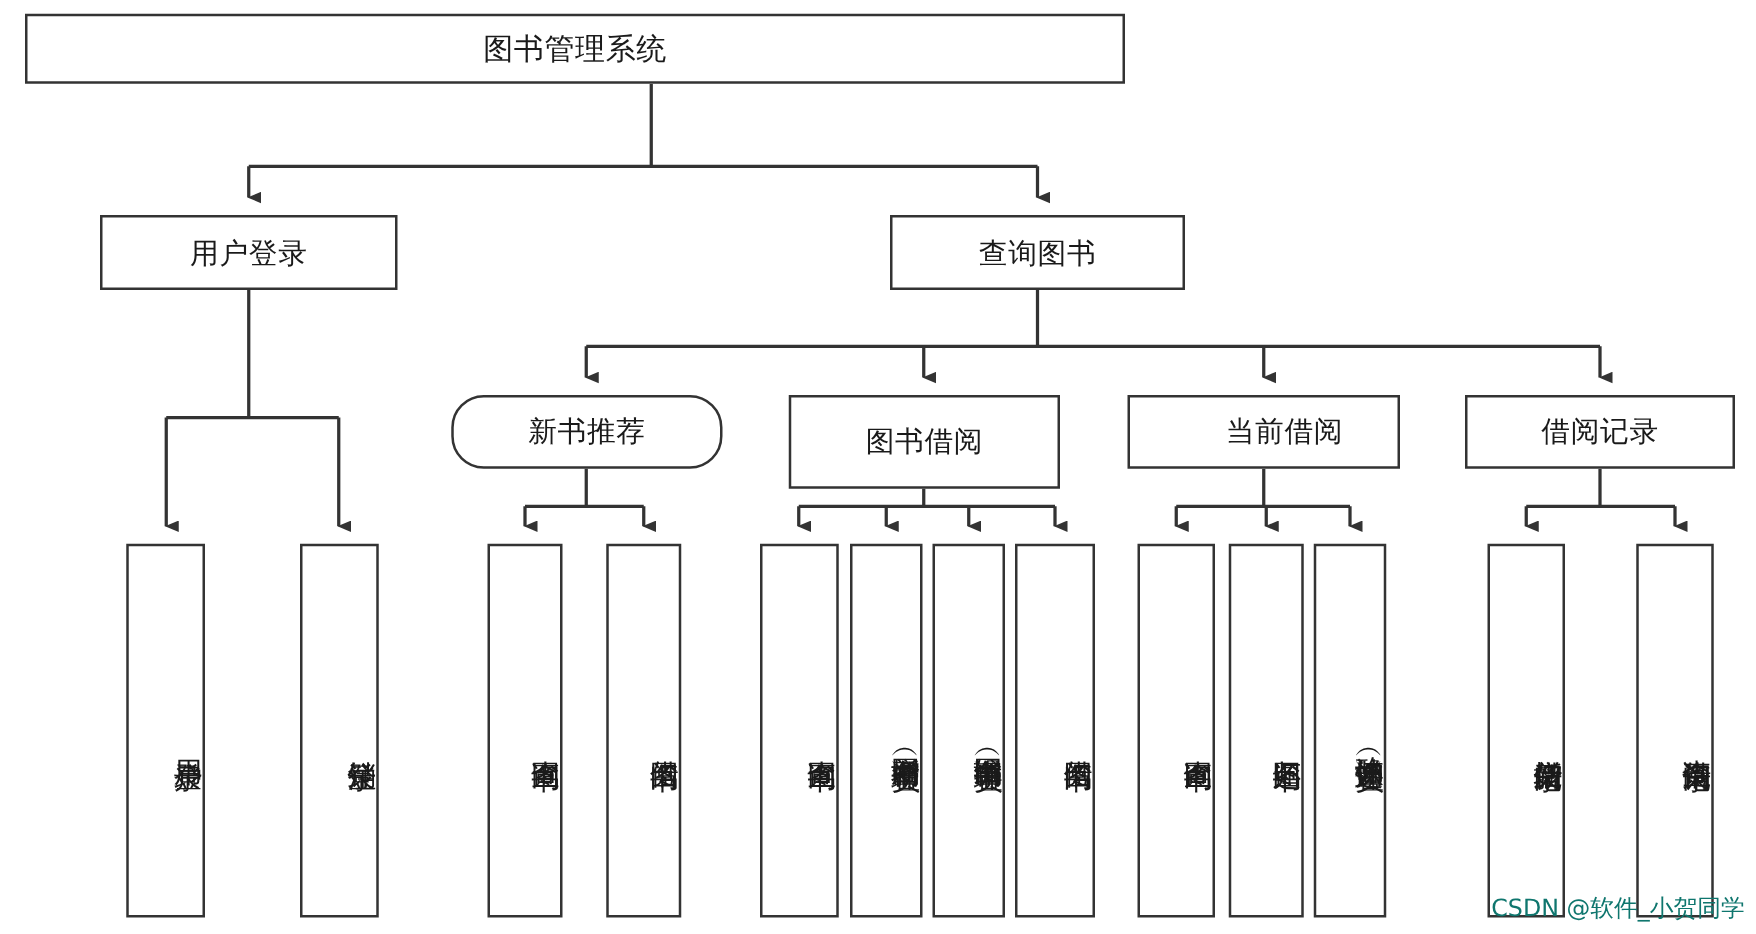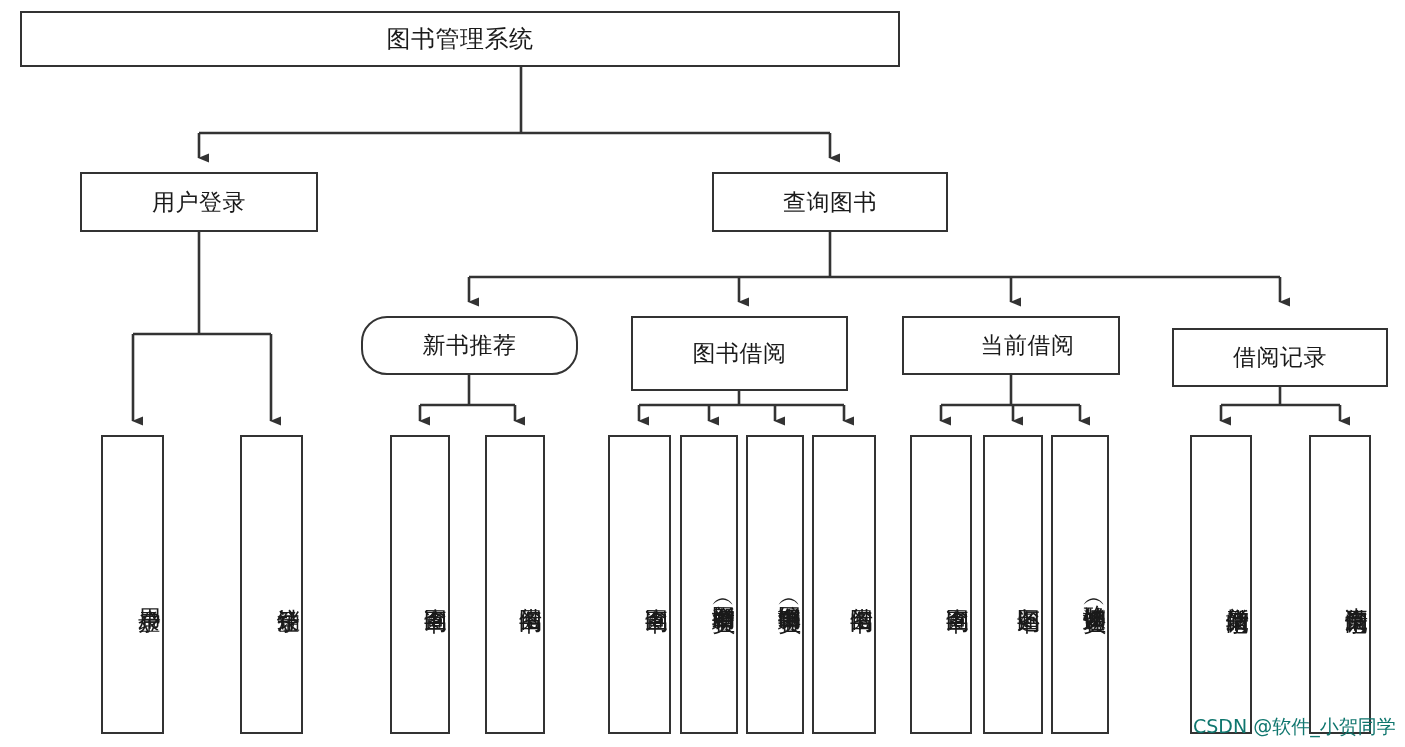--- a/index.html
+++ b/index.html
@@ -120,21 +120,21 @@
   </svg>
 
   <div class="node horiz root" style="left: 20px; top: 11px; width: 880px; height: 56px;">图书管理系统</div>
 
   <div class="node horiz" style="left: 80px; top: 172px; width: 238px; height: 60px;">用户登录</div>
   <div class="node horiz" style="left: 712px; top: 172px; width: 236px; height: 60px;">查询图书</div>
 
   <div class="node horiz" style="left: 361px; top: 316px; width: 217px; height: 59px; border-radius: 26px;">新书推荐</div>
   <div class="node horiz" style="left: 631px; top: 316px; width: 217px; height: 75px;">图书借阅</div>
   <div class="node horiz" style="left: 902px; top: 316px; width: 218px; height: 59px; padding-left: 33px;">当前借阅</div>
-  <div class="node horiz" style="left: 1172px; top: 316px; width: 216px; height: 59px; margin-top: 12px;">借阅记录</div>
+  <div class="node horiz" style="left: 1172px; top: 316px; width: 216px; height: 59px;">借阅记录</div>
 
   <div class="node vert" style="left: 101px; top: 435px; width: 63px; height: 299px;">用户登录</div>
   <div class="node vert" style="left: 240px; top: 435px; width: 63px; height: 299px;">注销登录</div>
   <div class="node vert" style="left: 390px; top: 435px; width: 60px; height: 299px;">查询图书</div>
   <div class="node vert" style="left: 485px; top: 435px; width: 60px; height: 299px;">借阅图书</div>
   <div class="node vert" style="left: 608px; top: 435px; width: 63px; height: 299px;">查询图书</div>
   <div class="node vert" style="left: 680px; top: 435px; width: 58px; height: 299px;">新增图书（管理员）</div>
   <div class="node vert" style="left: 746px; top: 435px; width: 58px; height: 299px;">编辑图书（管理员）</div>
   <div class="node vert" style="left: 812px; top: 435px; width: 64px; height: 299px;">借阅图书</div>
   <div class="node vert" style="left: 910px; top: 435px; width: 62px; height: 299px;">查询图书</div>

